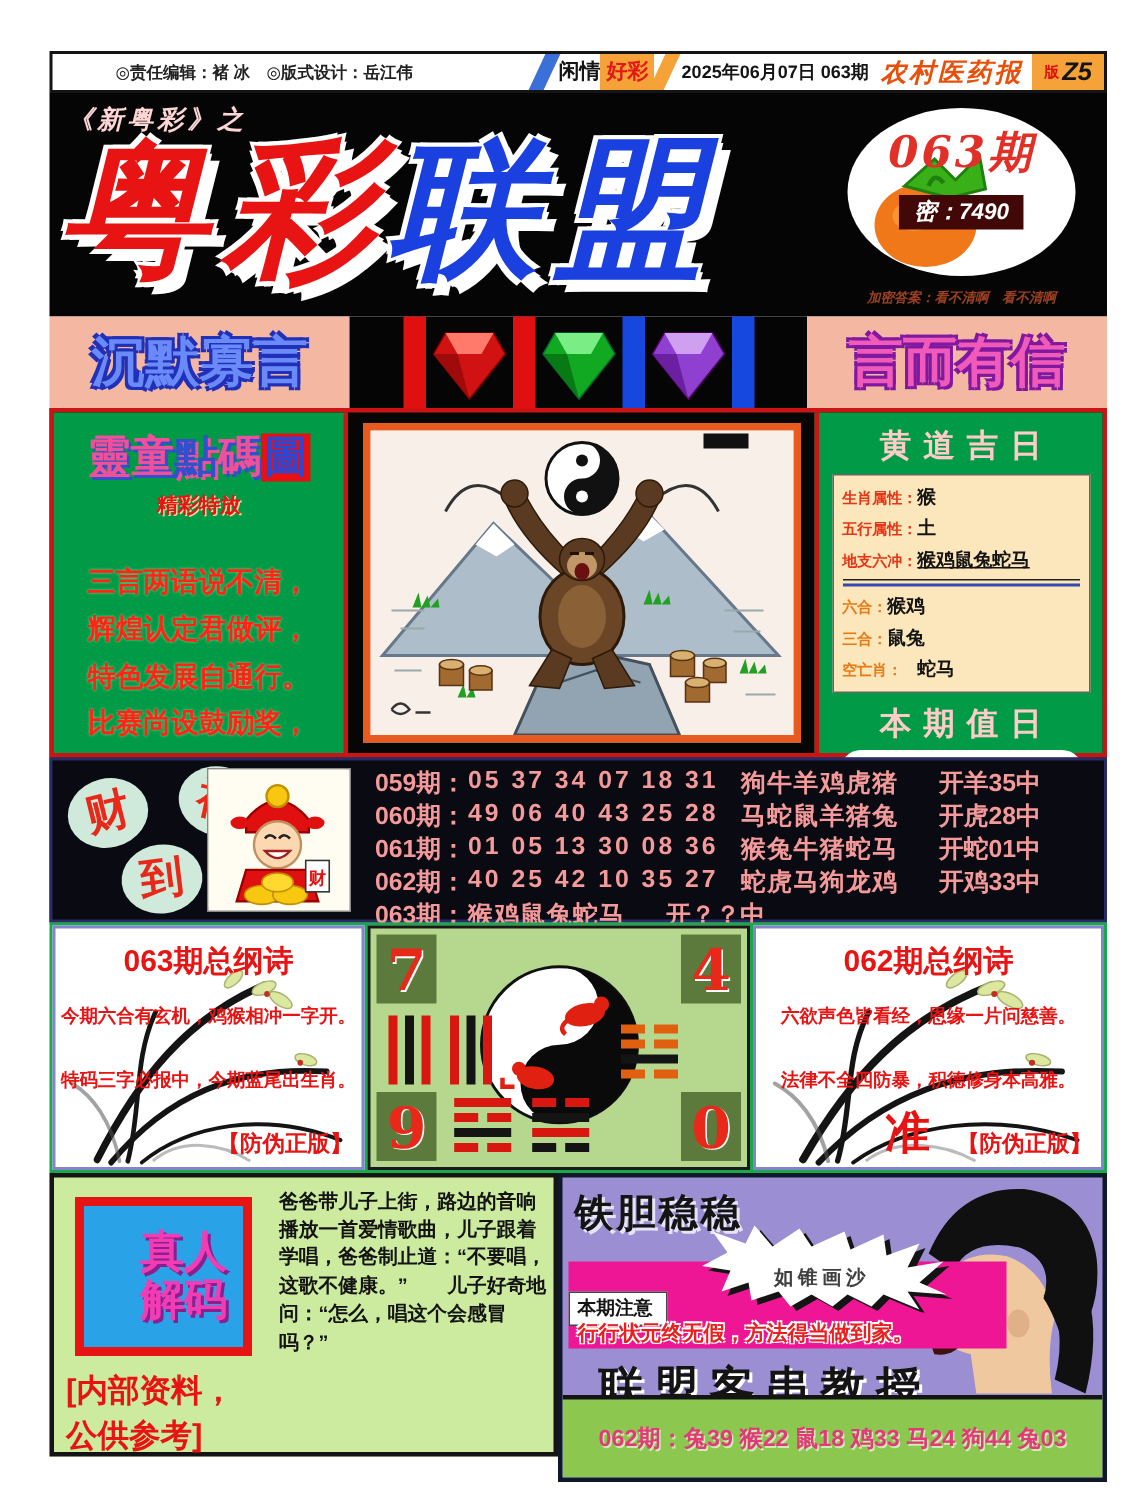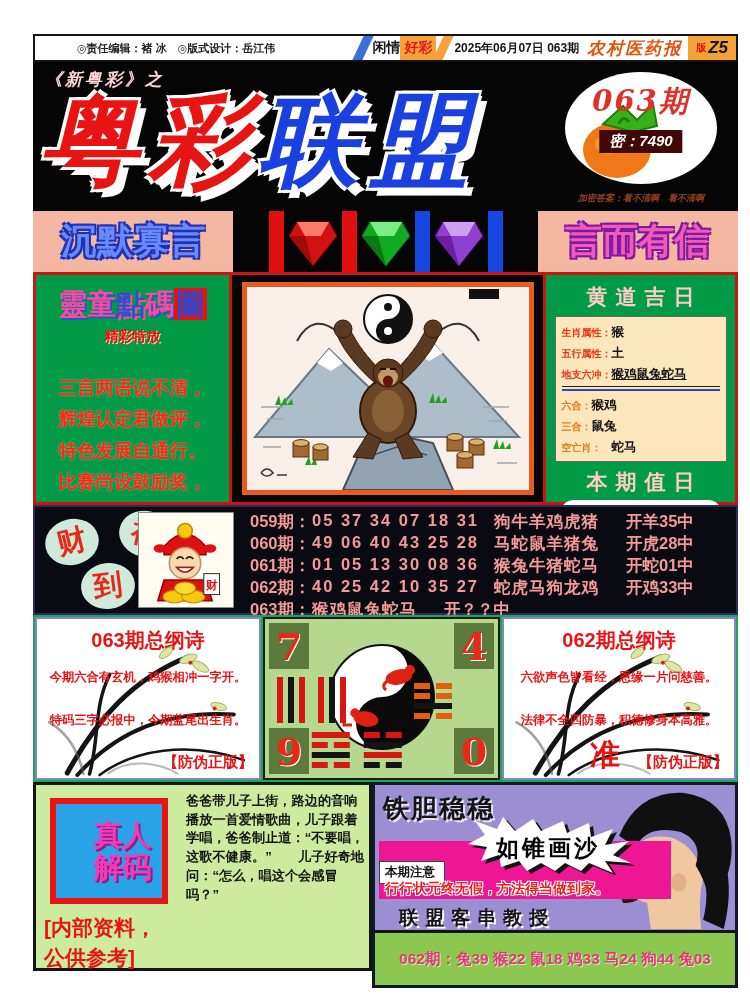--- a/index.html
+++ b/index.html
@@ -78,21 +78,21 @@
                 padding:4px 4px 4px 10px;color:#f59a9a;font-weight:700;font-size:16.5px;}
   .r-row{display:flex;white-space:nowrap;}
   .r-issue{width:62px;}
   .r-nums{width:182px;letter-spacing:2px;}
   .r-zod{width:132px;letter-spacing:1px;}
   .r-out{flex:1;}
 
   
   .middle-row{left:33px;top:615px;width:705px;height:167px;background:#19a94c;box-sizing:border-box;
               display:flex;padding:2px;gap:2px;}
-  .poem-panel{width:226px;background:#fff;border:2px solid #8484cc;position:relative;overflow:hidden;box-sizing:border-box;}
+  .poem-panel{width:208px;background:#fff;border:2px solid #8484cc;position:relative;overflow:hidden;box-sizing:border-box;}
   .poem-panel.right{width:234px;}
   .orchid{position:absolute;left:0;top:0;width:100%;height:100%;}
   .pp-title{position:relative;z-index:2;text-align:center;margin-top:8px;color:#e81414;font-size:20px;font-weight:800;}
   .pp-line{position:relative;z-index:2;margin:15px 2px 0;color:#e81414;font-size:12.3px;font-weight:700;text-align:center;white-space:nowrap;}
   .pp-line.second{margin-top:26px;}
   .pp-stamp{position:absolute;z-index:2;right:6px;bottom:6px;color:#e81414;font-weight:800;font-size:15px;}
   .pp-big{position:absolute;z-index:2;left:86px;bottom:2px;color:#e81414;font-size:30px;font-weight:800;}
   .bagua-panel{flex:1;background:#b6d88e;border:2px solid #1a1a1a;position:relative;box-sizing:border-box;}
   .bq-num{position:absolute;width:40px;height:46px;background:#5c7a3c;color:#e82818;
           font-family:"DejaVu Serif","Liberation Serif",serif;font-size:38px;font-weight:800;
@@ -111,26 +111,26 @@
   .decode-box span{color:#f23cb4;font-size:29px;font-weight:800;line-height:1.12;text-shadow:2px 2px 0 #8a2090;}
   .decode-note{position:absolute;left:8px;top:128px;color:#e81414;font-size:21px;font-weight:800;line-height:1.45;}
   .story{position:absolute;left:150px;top:7px;width:182px;color:#141414;font-size:13.2px;line-height:1.42;font-weight:600;}
 
   .tiedan-panel{left:372px;top:782px;width:366px;height:206px;background:#9b8ed2;border:3px solid #0f172a;box-sizing:border-box;overflow:hidden;}
   .td-face{position:absolute;right:2px;top:0;width:140px;height:148px;}
   .td-title{position:absolute;left:8px;top:6px;color:#141414;font-size:26px;font-weight:800;letter-spacing:2px;
             text-shadow:2px 2px 0 rgba(255,255,255,.75);}
   .td-band{position:absolute;left:4px;top:56px;width:292px;height:58px;background:#ee1694;}
   .td-burst{position:absolute;left:84px;top:26px;width:178px;height:64px;}
-  .td-burst .txt{position:absolute;left:0;top:22px;width:100%;text-align:center;color:#000000;font-size:23px;font-weight:800;letter-spacing:3px;}
+  .td-burst .txt{position:absolute;left:0;top:32px;width:100%;text-align:center;color:#404040;font-size:13px;font-weight:800;letter-spacing:3px;}
   .td-notice{position:absolute;left:4px;top:76px;background:#fff;border:1px solid #444;color:#141414;
              font-size:12.5px;font-weight:800;padding:2px 9px 2px 5px;}
   .td-slogan{position:absolute;left:10px;top:95px;color:#e82020;font-size:14px;font-weight:800;white-space:nowrap;
              text-shadow:-1px -1px 0 #fff,1px -1px 0 #fff,-1px 1px 0 #fff,1px 1px 0 #fff;}
-  .td-prof{position:absolute;left:24px;top:120px;color:#141414;font-size:19px;font-weight:800;letter-spacing:7px;
+  .td-prof{position:absolute;left:24px;top:120px;color:#141414;font-size:30px;font-weight:800;letter-spacing:7px;
            text-shadow:2px 2px 0 #fff;white-space:nowrap;}
   .td-footer{position:absolute;left:0;right:0;bottom:0;height:52px;background:#8cc850;border-top:3px solid #141414;
              display:flex;align-items:center;justify-content:center;color:#e23a78;font-size:15.5px;font-weight:800;
              text-shadow:1px 1px 0 rgba(255,255,255,.6);white-space:nowrap;}
 </style>
 </head>
 <body>
 
 <div id="page">
 

